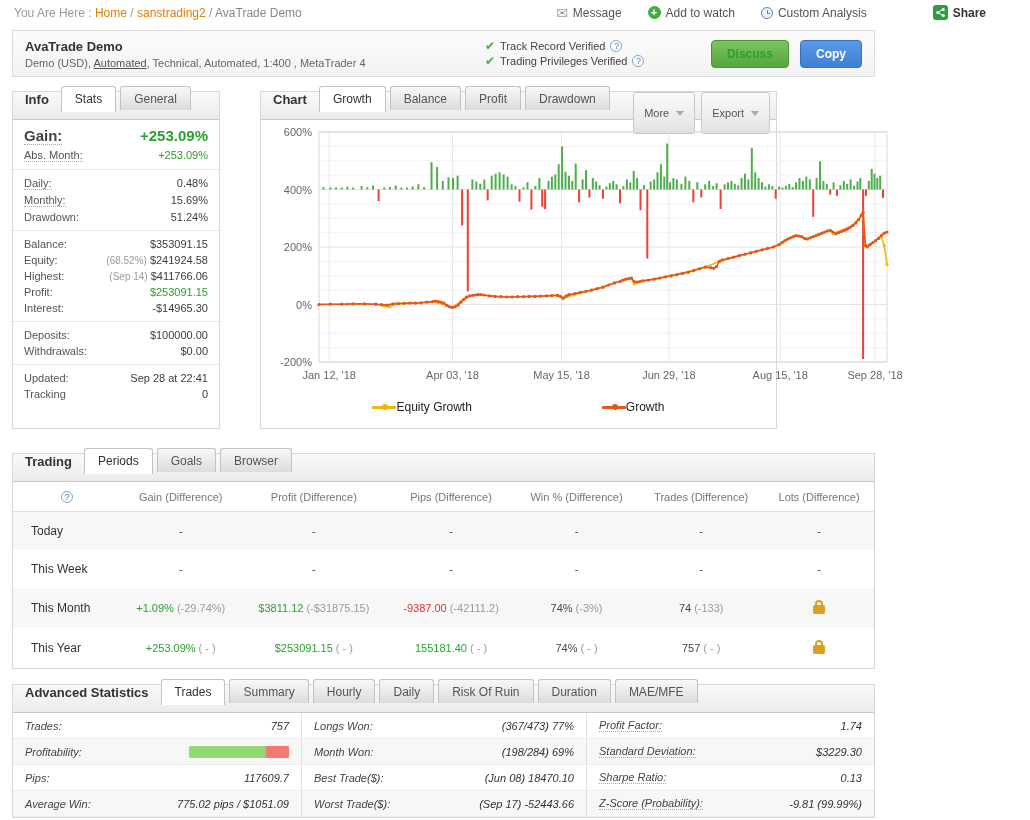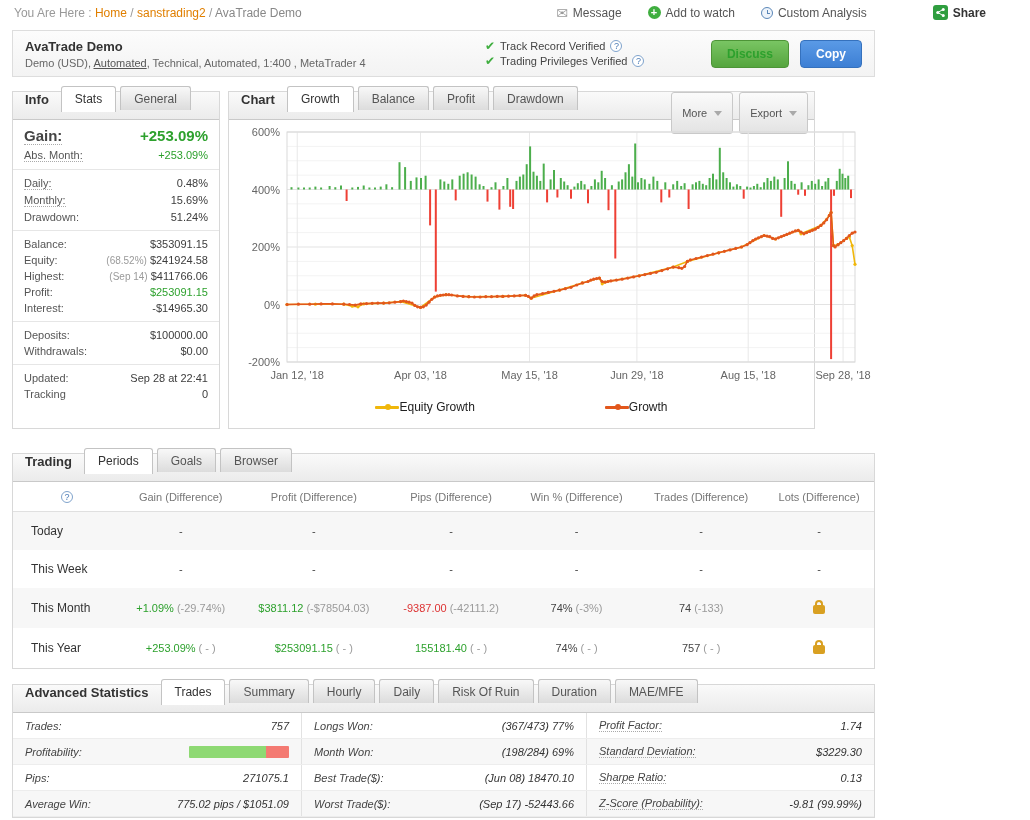--- a/index.html
+++ b/index.html
@@ -47,21 +47,21 @@
     border-bottom:none; border-radius:3px 3px 0 0; padding:5px 13px 4px 13px; margin-right:4px; margin-bottom:-1px; cursor:pointer; }
   .tab.active { background:#fff; color:#333; padding-bottom:6px; }
   .phead-right { margin-left:auto; display:flex; gap:6px; padding-bottom:4px; }
   .mini-btn { font-size:11px; color:#555; background:linear-gradient(#fbfbfb,#e3e3e3); border:1px solid #c9c9c9;
     border-radius:3px; padding:20px 10px; display:flex; align-items:center; gap:7px; cursor:pointer; }
   .tri { width:0; height:0; border-left:4px solid transparent; border-right:4px solid transparent; border-top:5px solid #a9a9a9; }
 
   
   .mainrow { display:flex; margin:0 12px; gap:8px; }
   .info-panel { width:208px; }
-  .chart-panel { width:587px; }
+  .chart-panel { width:517px;margin-left:32px; }
 
   
   .igroup { border-top:1px solid #e6e6e6; padding:5px 0; }
   .igroup:first-child { border-top:none; }
   .irow { display:flex; justify-content:space-between; align-items:baseline; padding:2px 11px; color:#555; }
   .irow .lbl { color:#555; }
   .dotted { border-bottom:1px dotted #aaa; cursor:help; }
   .irow .val { color:#3c3c3c; text-align:right; }
   .irow .pre { color:#9a9a9a; margin-right:3px; font-size:10px; }
   .green { color:#2da12d !important; }
@@ -666,21 +666,21 @@
           <td><span>-</span></td>
           <td><span>-</span></td>
           <td><span>-</span></td>
           <td><span>-</span></td>
           <td><span>-</span></td>
           <td><span>-</span></td>
         </tr>
         <tr class="odd">
           <td class="rowlbl">This Month</td>
           <td><span class="green">+1.09%</span><span class="diff">(-29.74%)</span></td>
-          <td><span class="green">$3811.12</span><span class="diff">(-$78504.03)</span></td>
+          <td><span class="green">$3811.12</span><span class="diff">(-$31875.15)</span></td>
           <td><span class="red">-9387.00</span><span class="diff">(-42111.2)</span></td>
           <td><span>74%</span><span class="diff">(-3%)</span></td>
           <td><span>74</span><span class="diff">(-133)</span></td>
           <td><span class="lock"></span></td>
         </tr>
         <tr>
           <td class="rowlbl">This Year</td>
           <td><span class="green">+253.09%</span><span class="diff">( - )</span></td>
           <td><span class="green">$253091.15</span><span class="diff">( - )</span></td>
           <td><span class="green">155181.40</span><span class="diff">( - )</span></td>
@@ -725,21 +725,21 @@
           <span class="val"><span class="pre">(198/284) </span><span>69%</span></span>
         </div>
         <div class="adv-cell c3">
           <span class="lbl dotted">Standard Deviation:</span>
           <span class="val"><span>$3229.30</span></span>
         </div>
       </div>
       <div class="adv-row">
         <div class="adv-cell c1">
           <span class="lbl">Pips:</span>
-          <span class="val"><span>271075.1</span></span>
+          <span class="val"><span>117609.7</span></span>
         </div>
         <div class="adv-cell c2">
           <span class="lbl">Best Trade($):</span>
           <span class="val"><span class="pre">(Jun 08) </span><span>18470.10</span></span>
         </div>
         <div class="adv-cell c3">
           <span class="lbl dotted">Sharpe Ratio:</span>
           <span class="val"><span>0.13</span></span>
         </div>
       </div>

